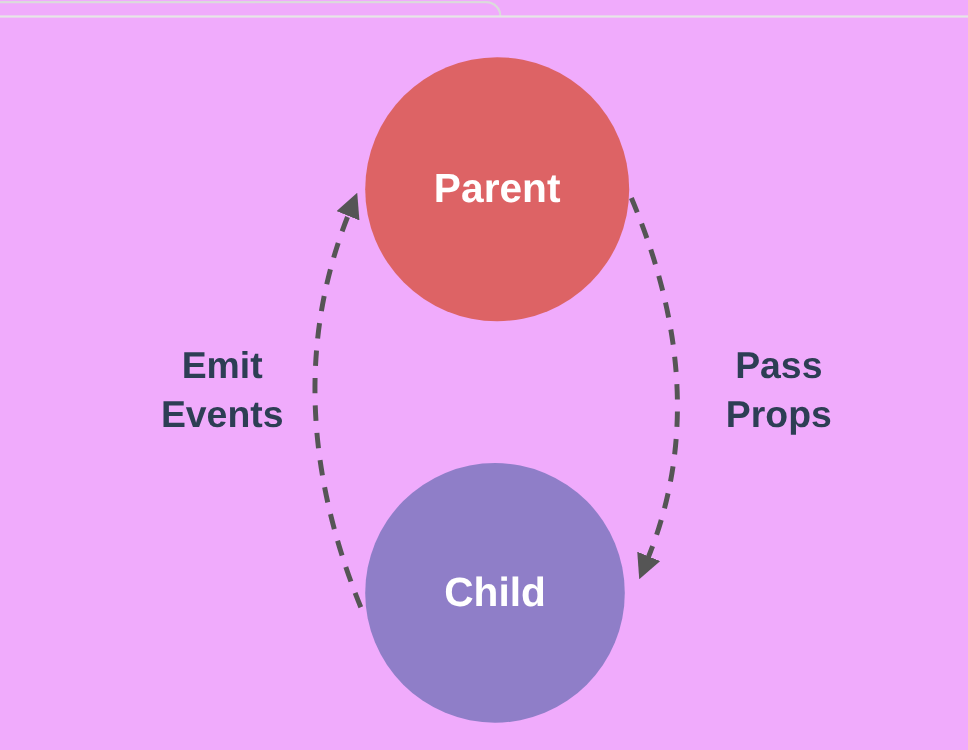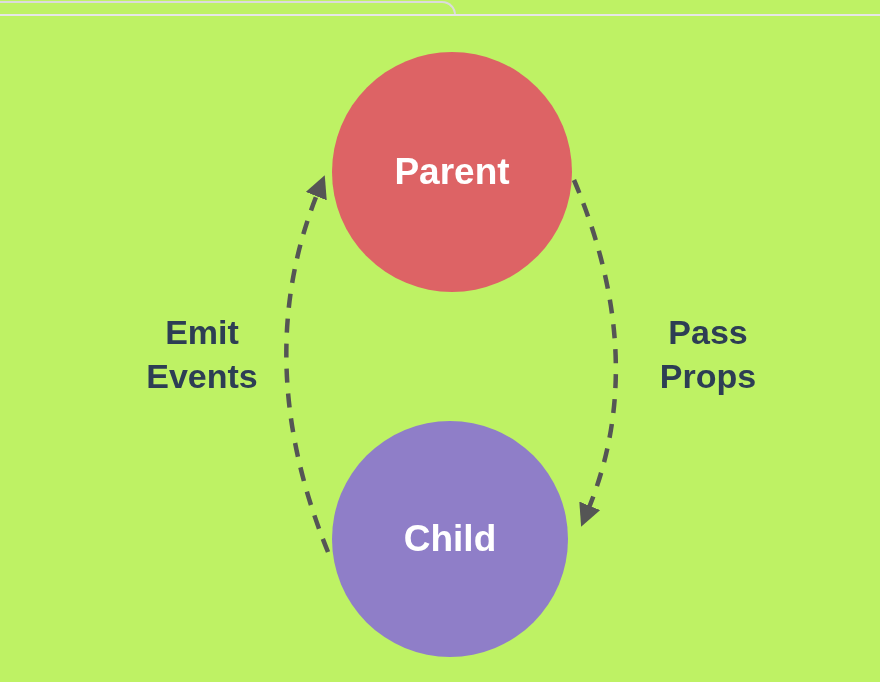--- a/index.html
+++ b/index.html
@@ -6,21 +6,21 @@
     margin: 0;
     padding: 0;
     background: #ffffff;
     font-family: "Liberation Sans", sans-serif;
   }
   .stage {
     position: relative;
     width: 880px;
     height: 682px;
     overflow: hidden;
-    background: #bef264;
+    background: #f0abfc;
   }
   
   .tab-outline {
     position: absolute;
     top: 1px;
     left: -24px;
     width: 480px;
     height: 14px;
     border-top: 2px solid #dbdbdb;
     border-right: 2px solid #dbdbdb;

